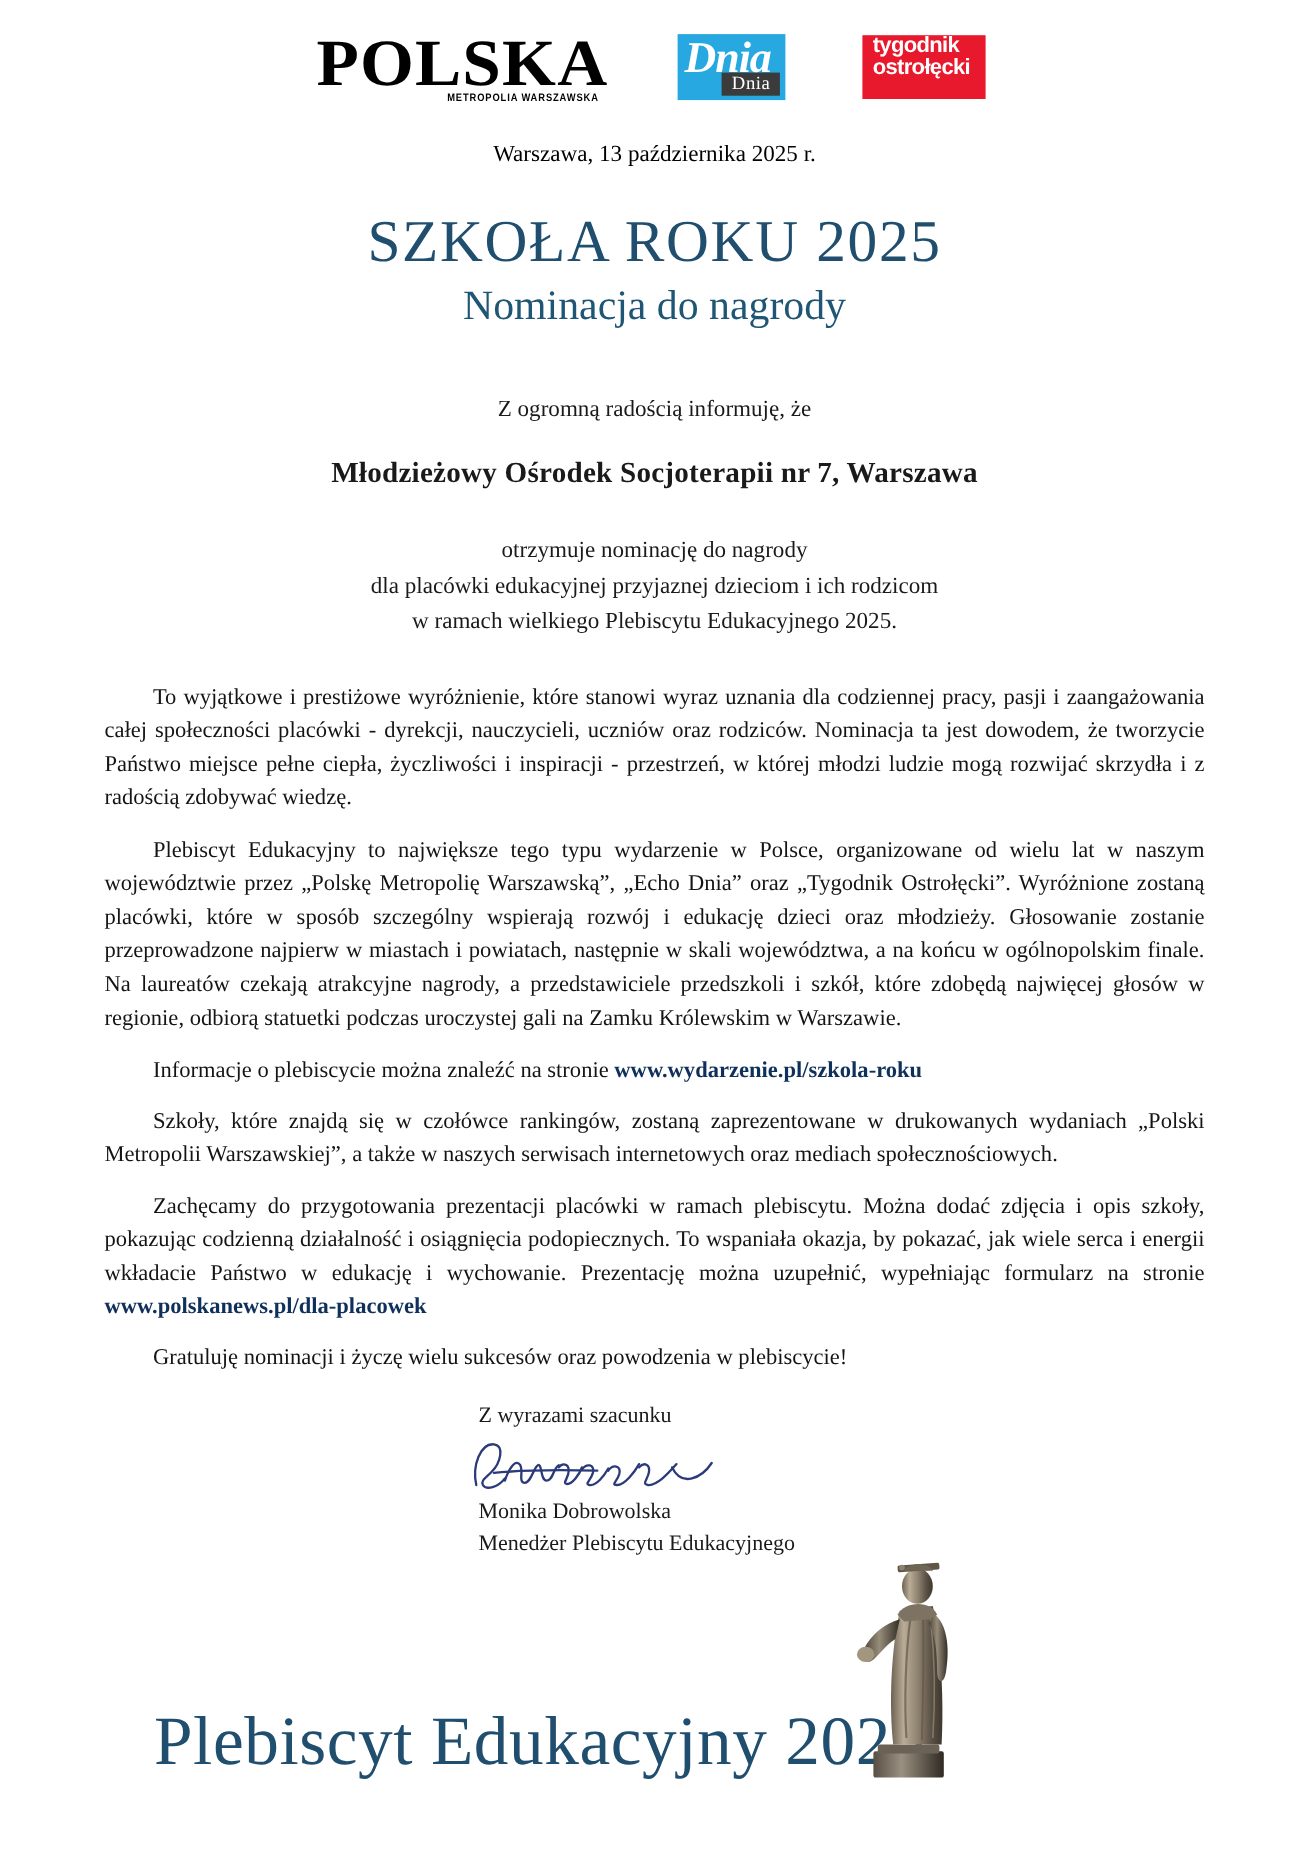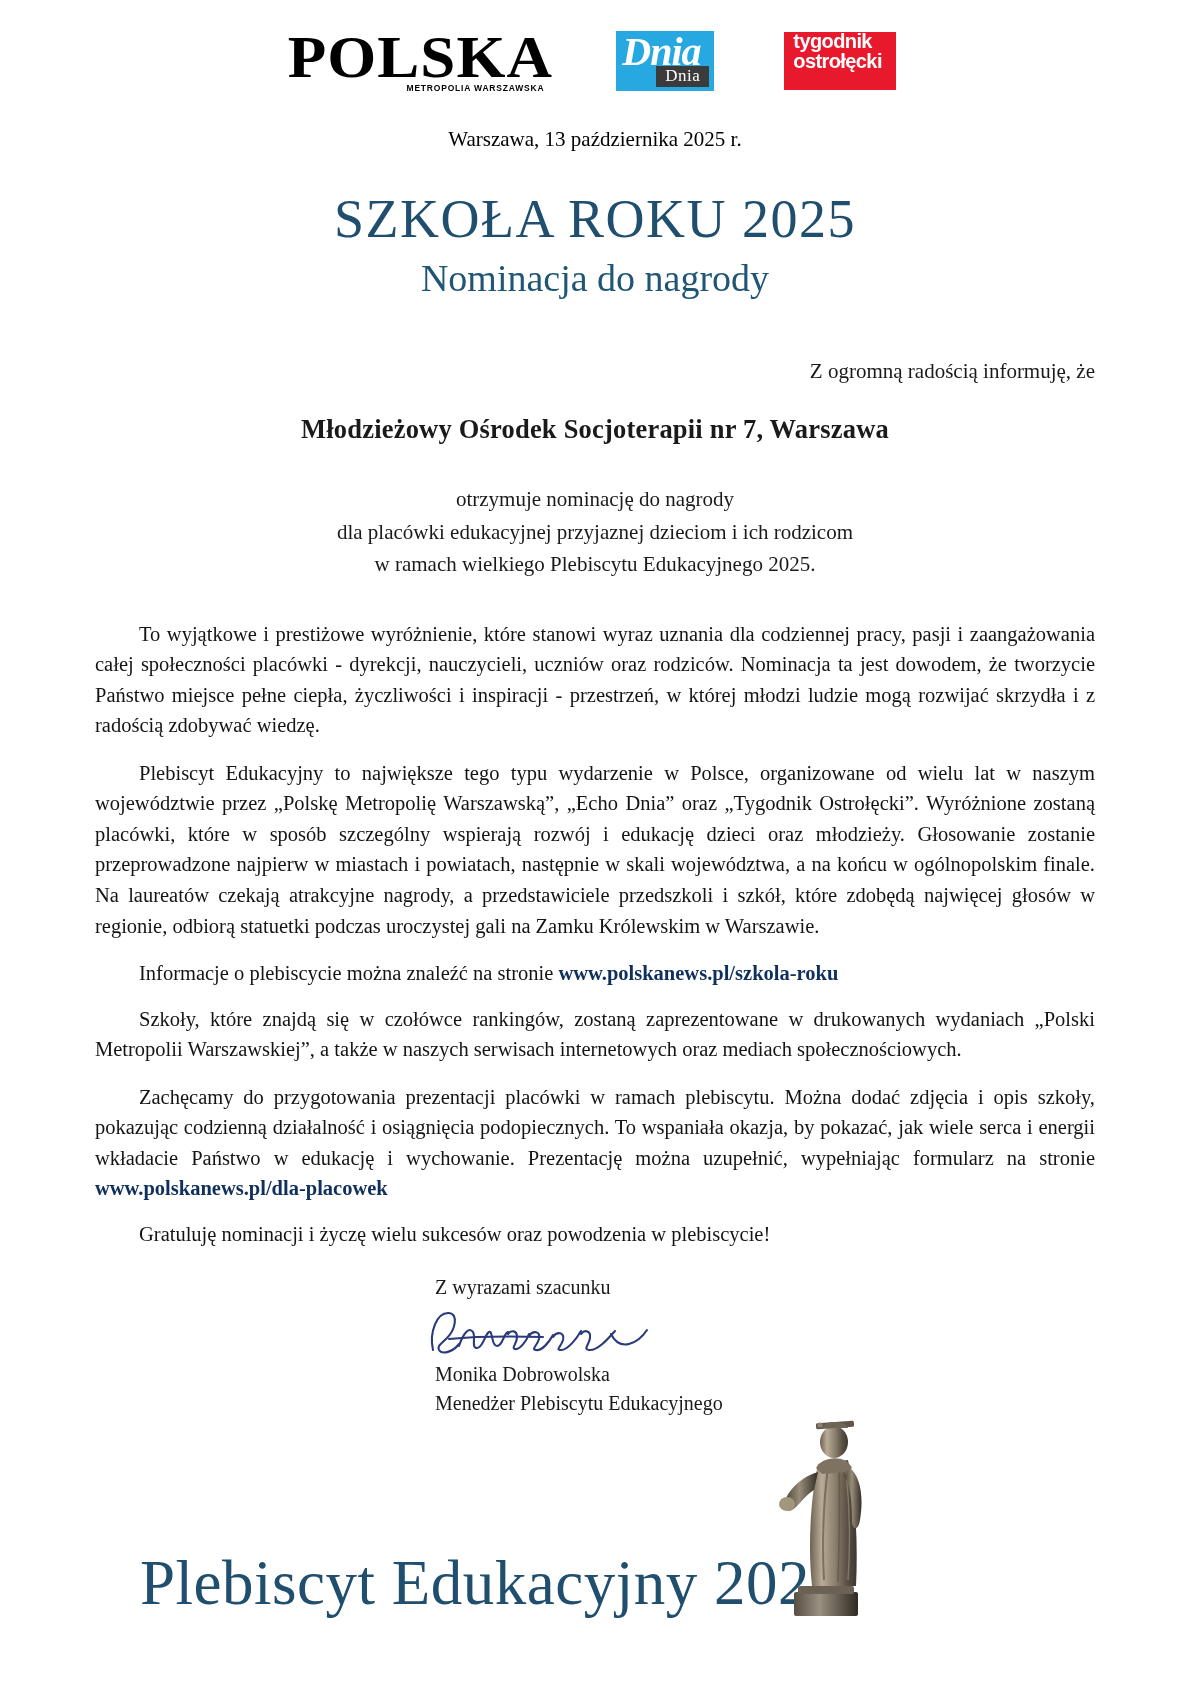--- a/index.html
+++ b/index.html
@@ -139,21 +139,21 @@
     text-align: center;
     color: #1f5575;
     font-size: 38px;
     margin-top: 8px;
     line-height: 1.15;
     font-weight: normal;
   }
 
   
   .intro-line {
-    text-align: right;
+    text-align: center;
     font-size: 21px;
     margin-top: 58px;
   }
   .school-name {
     text-align: center;
     font-size: 26.5px;
     font-weight: bold;
     margin-top: 30px;
     letter-spacing: 0.2px;
   }
@@ -259,21 +259,21 @@
     <div>dla placówki edukacyjnej przyjaznej dzieciom i ich rodzicom</div>
     <div>w ramach wielkiego Plebiscytu Edukacyjnego 2025.</div>
   </div>
 
   <div class="body-block">
 
     <p class="para">To wyjątkowe i prestiżowe wyróżnienie, które stanowi wyraz uznania dla codziennej pracy, pasji i zaangażowania całej społeczności placówki - dyrekcji, nauczycieli, uczniów oraz rodziców. Nominacja ta jest dowodem, że tworzycie Państwo miejsce pełne ciepła, życzliwości i inspiracji - przestrzeń, w której młodzi ludzie mogą rozwijać skrzydła i z radością zdobywać wiedzę.</p>
 
     <p class="para">Plebiscyt Edukacyjny to największe tego typu wydarzenie w Polsce, organizowane od wielu lat w naszym województwie przez „Polskę Metropolię Warszawską”, „Echo Dnia” oraz „Tygodnik Ostrołęcki”. Wyróżnione zostaną placówki, które w sposób szczególny wspierają rozwój i edukację dzieci oraz młodzieży. Głosowanie zostanie przeprowadzone najpierw w miastach i powiatach, następnie w skali województwa, a na końcu w ogólnopolskim finale. Na laureatów czekają atrakcyjne nagrody, a przedstawiciele przedszkoli i szkół, które zdobędą najwięcej głosów w regionie, odbiorą statuetki podczas uroczystej gali na Zamku Królewskim w Warszawie.</p>
 
-    <p class="para tight"><span>Informacje o plebiscycie można znaleźć na stronie </span><a class="url" href="#" style="text-decoration:none">www.polskanews.pl/szkola-roku</a></p>
+    <p class="para tight"><span>Informacje o plebiscycie można znaleźć na stronie </span><a class="url" href="#" style="text-decoration:none">www.wydarzenie.pl/szkola-roku</a></p>
 
     <p class="para">Szkoły, które znajdą się w czołówce rankingów, zostaną zaprezentowane w drukowanych wydaniach „Polski Metropolii Warszawskiej”, a także w naszych serwisach internetowych oraz mediach społecznościowych.</p>
 
     <p class="para tight"><span>Zachęcamy do przygotowania prezentacji placówki w ramach plebiscytu. Można dodać zdjęcia i opis szkoły, pokazując codzienną działalność i osiągnięcia podopiecznych. To wspaniała okazja, by pokazać, jak wiele serca i energii wkładacie Państwo w edukację i wychowanie. Prezentację można uzupełnić, wypełniając formularz na stronie </span><a class="url" href="#" style="text-decoration:none">www.polskanews.pl/dla-placowek</a></p>
 
     <p class="para">Gratuluję nominacji i życzę wielu sukcesów oraz powodzenia w plebiscycie!</p>
 
   </div>
 
   <div class="sign-block">

